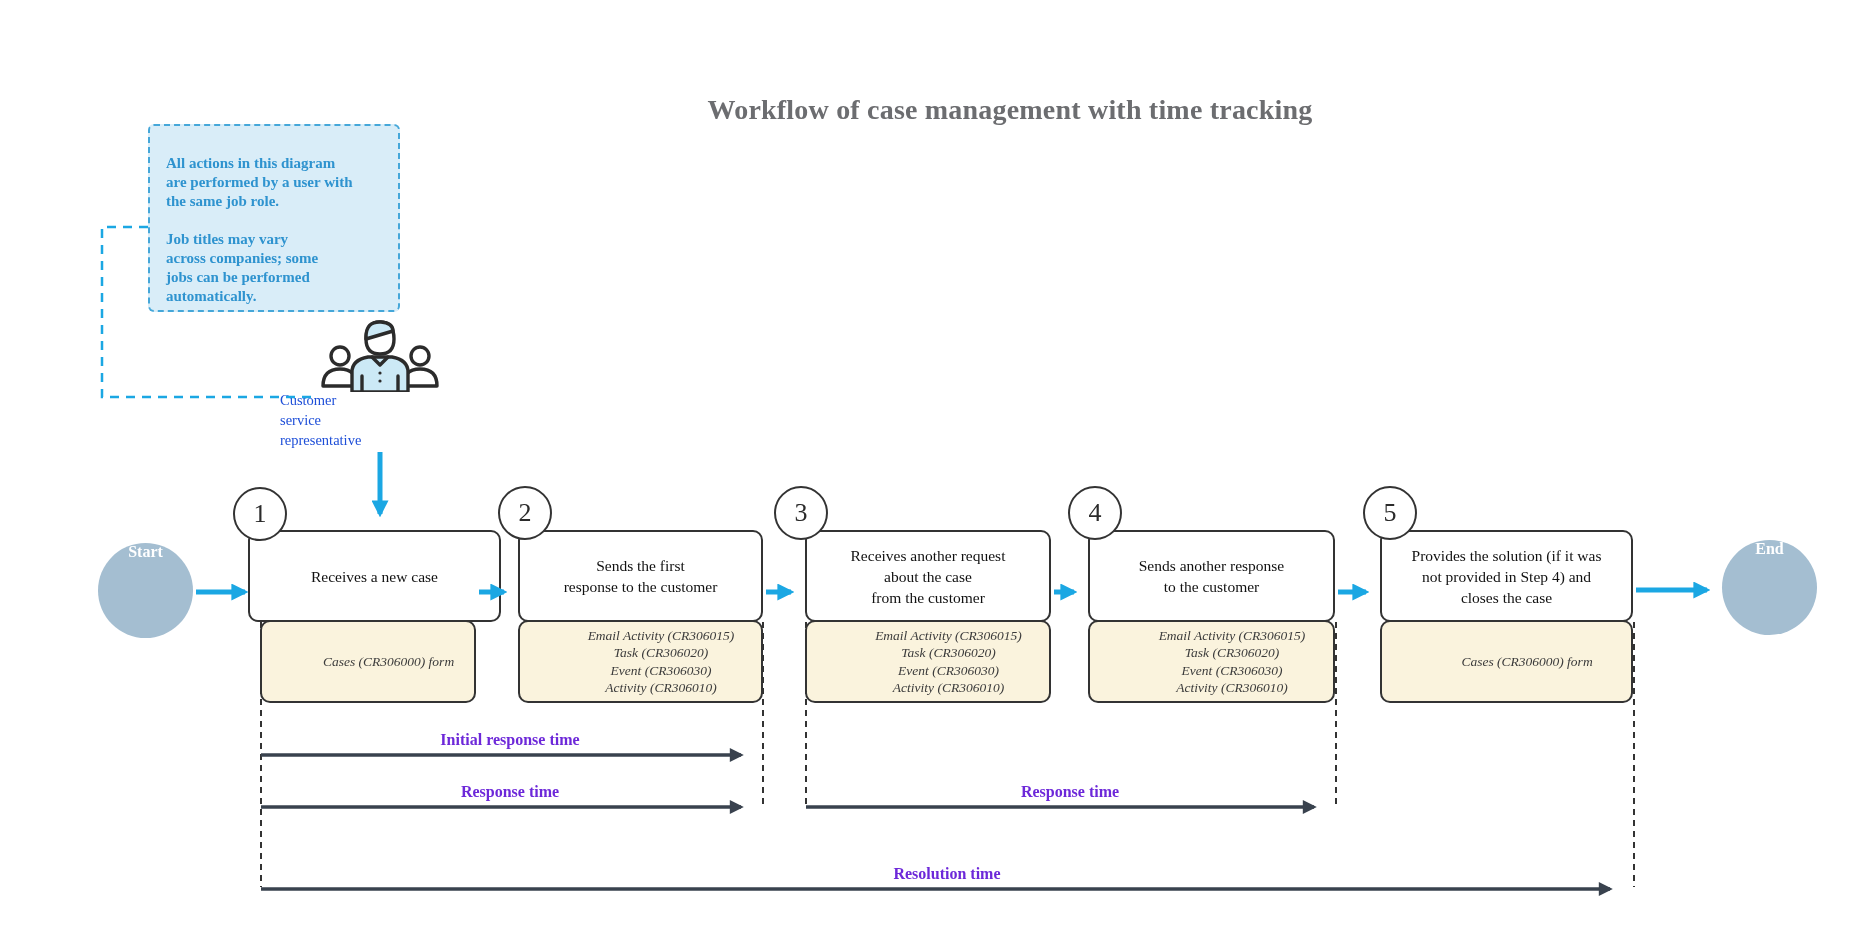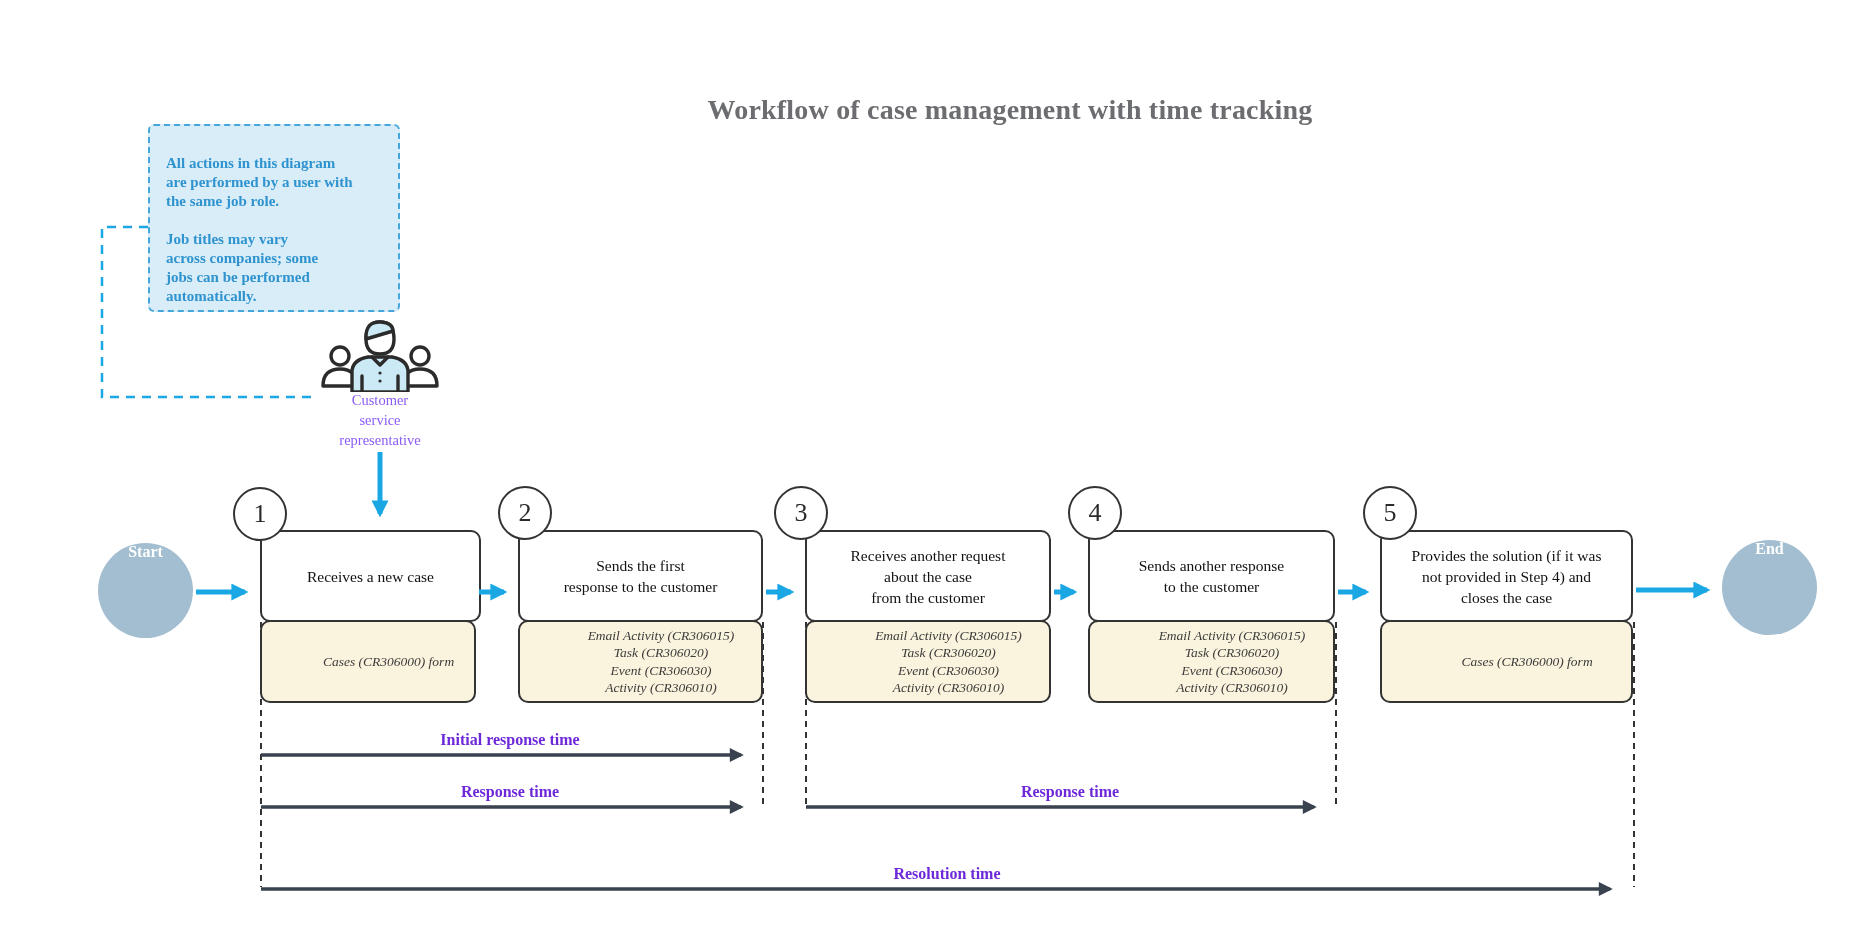--- a/index.html
+++ b/index.html
@@ -26,22 +26,22 @@
   }
 
   .note-box{
     position:absolute;left:148px;top:124px;width:252px;height:188px;
     background:var(--note-bg);border:2px dashed var(--note-border);border-radius:6px;
     padding:9px 16px;color:var(--note-text);font-weight:bold;font-size:15px;line-height:19px;
     white-space:pre-line;
   }
 
   .actor-label{
-    position:absolute;left:280px;top:390px;width:200px;text-align:center;
-    font-size:14.5px;line-height:20px;color:#8b5cf6;white-space:pre-line;
+    position:absolute;left:280px;top:390px;width:200px;
+    font-size:14.5px;line-height:20px;color:#1d4ed8;white-space:pre-line;
   }
 
   .node{
     position:absolute;width:95px;height:95px;border-radius:50%;
     background:var(--node-fill);color:#fff;font-weight:bold;font-size:16px;
     display:flex;justify-content:center;
   }
   .node.start{left:98px;top:543px;}
   .node.end{left:1722px;top:540px;}
 
@@ -146,21 +146,21 @@
   <div class="node start">
     <span>Start</span>
   </div>
   <div class="node end">
     <span>End</span>
   </div>
 
   <div class="step-badge" style="left:233px;top:487px">
       <span>1</span>
     </div>
-  <div class="step-main" style="left:260px;width:221px"><span>Receives a new case</span></div>
+  <div class="step-main" style="left:248px;width:253px"><span>Receives a new case</span></div>
   <div class="step-sub" style="left:260px;width:216px"><span>Cases (CR306000) form</span></div>
 
   <div class="step-badge" style="left:498px;top:486px">
       <span>2</span>
     </div>
   <div class="step-main" style="left:518px;width:245px"><span>Sends the first
 response to the customer</span></div>
   <div class="step-sub" style="left:518px;width:245px"><span>Email Activity (CR306015)
 Task (CR306020)
 Event (CR306030)

